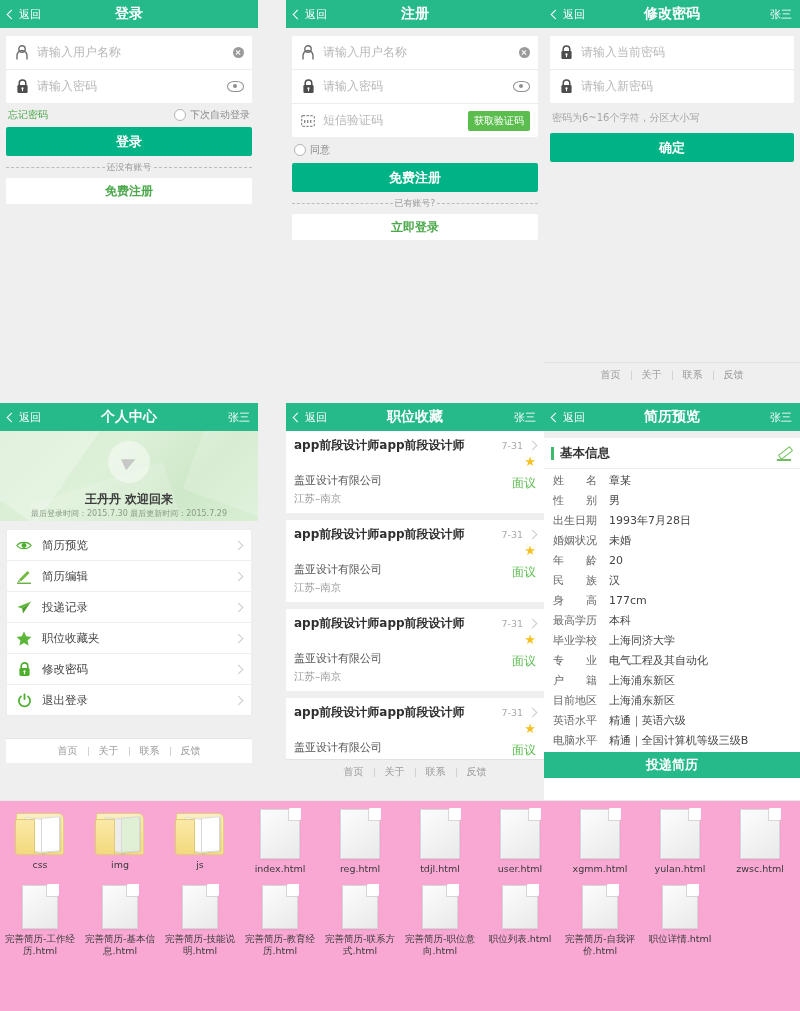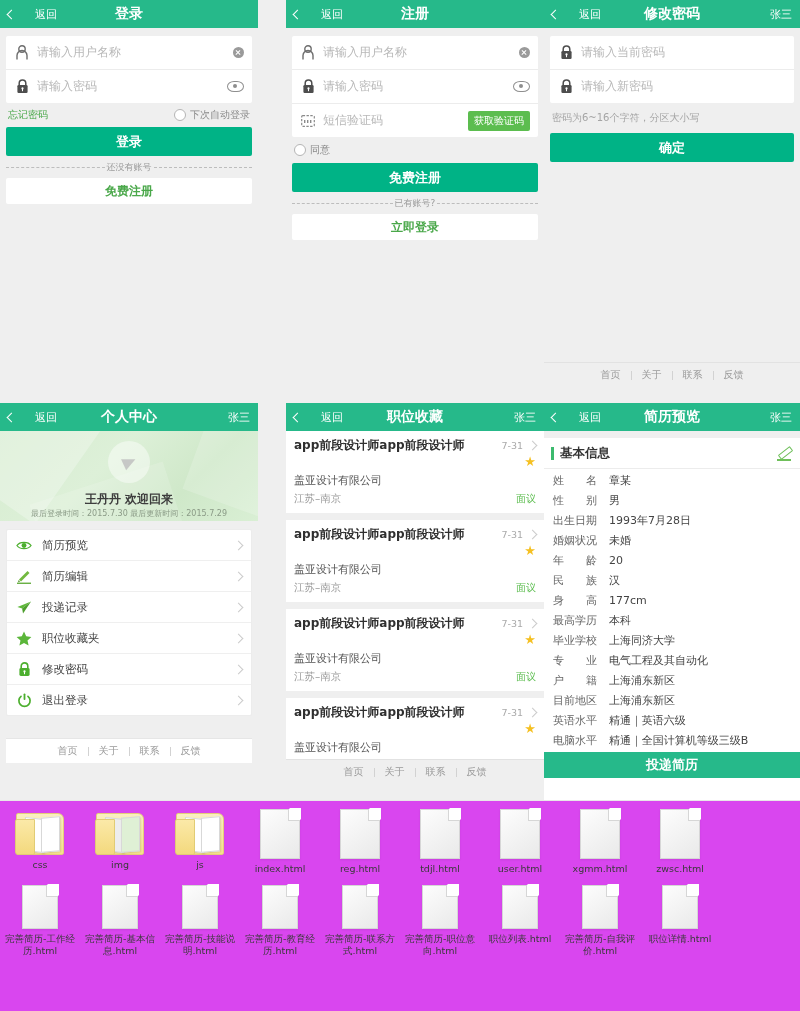--- a/index.html
+++ b/index.html
@@ -28,21 +28,21 @@
   .p2 .panel-inner,.p5 .panel-inner{left:14px;width:258px;}
   .p3 .panel-inner,.p6 .panel-inner{left:0;width:256px;}
 
   
   .hdr{
     position:relative;height:28px;background:#26b98a;
     display:flex;align-items:center;
     color:#fff;
   }
   .hdr .back{
-    display:flex;align-items:center;gap:20px;
+    display:flex;align-items:center;gap:4px;
     font-size:11px;padding-left:8px;cursor:pointer;color:#fff;
   }
   .chev-l{
     display:inline-block;width:6px;height:6px;
     border-left:1.6px solid #fff;border-bottom:1.6px solid #fff;
     transform:rotate(45deg);
   }
   .hdr .title{
     position:absolute;left:0;right:0;text-align:center;
     font-size:14px;font-weight:bold;pointer-events:none;
@@ -154,21 +154,21 @@
   .jitem{
     position:relative;padding:7px 8px 7px 8px;border-bottom:7px solid #efefef;
     cursor:pointer;
   }
   .jrow1{display:flex;align-items:flex-start;}
   .jtitle{flex:1;font-size:12px;font-weight:bold;color:#2f2f2f;line-height:15px;}
   .jdate{font-size:9.5px;color:#aaa;margin:2px 6px 0 4px;}
   .jcompany{font-size:11px;color:#555;margin-top:20px;}
   .jloc{font-size:10.5px;color:#9b9b9b;margin-top:4px;}
   .star{position:absolute;right:8px;top:24px;color:#f5c022;font-size:13px;line-height:1;}
-  .negot{position:absolute;right:8px;bottom:7px;font-size:10px;color:#5cbd4f;}
+  .negot{position:absolute;right:8px;bottom:21px;font-size:12px;color:#5cbd4f;}
 
   
   .sec-head{
     display:flex;align-items:center;background:#fff;
     padding:7px 9px 6px 0;border-bottom:1px solid #ececec;
   }
   .sec-bar{width:3px;height:13px;background:#3cba6e;margin:0 6px 0 7px;}
   .sec-title{flex:1;font-size:12.5px;font-weight:bold;color:#333;}
   .pencil{width:14px;height:14px;position:relative;cursor:pointer;}
   .pencil:before{
@@ -179,21 +179,21 @@
   .pencil:after{
     content:"";position:absolute;left:0;bottom:0px;width:14px;height:1.4px;background:#6fbf5a;
   }
   .info{background:#fff;padding:4px 9px 6px 9px;}
   .irow{display:flex;align-items:baseline;height:20px;font-size:11px;}
   .ilabel{width:56px;flex:0 0 56px;color:#666;letter-spacing:0;}
   .ivalue{color:#444;}
 
   
   .files{
-    position:absolute;left:0;top:800px;width:800px;height:211px;background:#d946ef;
+    position:absolute;left:0;top:800px;width:800px;height:211px;background:#f9a8d4;
     border-top:1px solid #e8e8e8;
   }
   .frowgrid{display:grid;grid-template-columns:repeat(10,80px);}
   .fcell{
     width:80px;display:flex;flex-direction:column;align-items:center;
     padding-top:8px;cursor:pointer;
   }
   .fname{
     font-size:9.5px;color:#3a3a3a;text-align:center;line-height:12px;
     margin-top:4px;width:74px;
@@ -735,26 +735,33 @@
       </div>
 
       <div class="fcell">
         <div class="doc">
             <span class="body"></span>
             <span class="fold"></span>
           </div>
         <div class="fname">xgmm.html</div>
       </div>
 
-
       <div class="fcell">
         <div class="doc">
             <span class="body"></span>
             <span class="fold"></span>
           </div>
+        <div class="fname">yulan.html</div>
+      </div>
+
+      <div class="fcell">
+        <div class="doc">
+            <span class="body"></span>
+            <span class="fold"></span>
+          </div>
         <div class="fname">zwsc.html</div>
       </div>
 
     </div>
 
     <div class="frowgrid" style="margin-top:2px;">
 
       <div class="fcell">
         <div class="doc small">
             <span class="body"></span>

